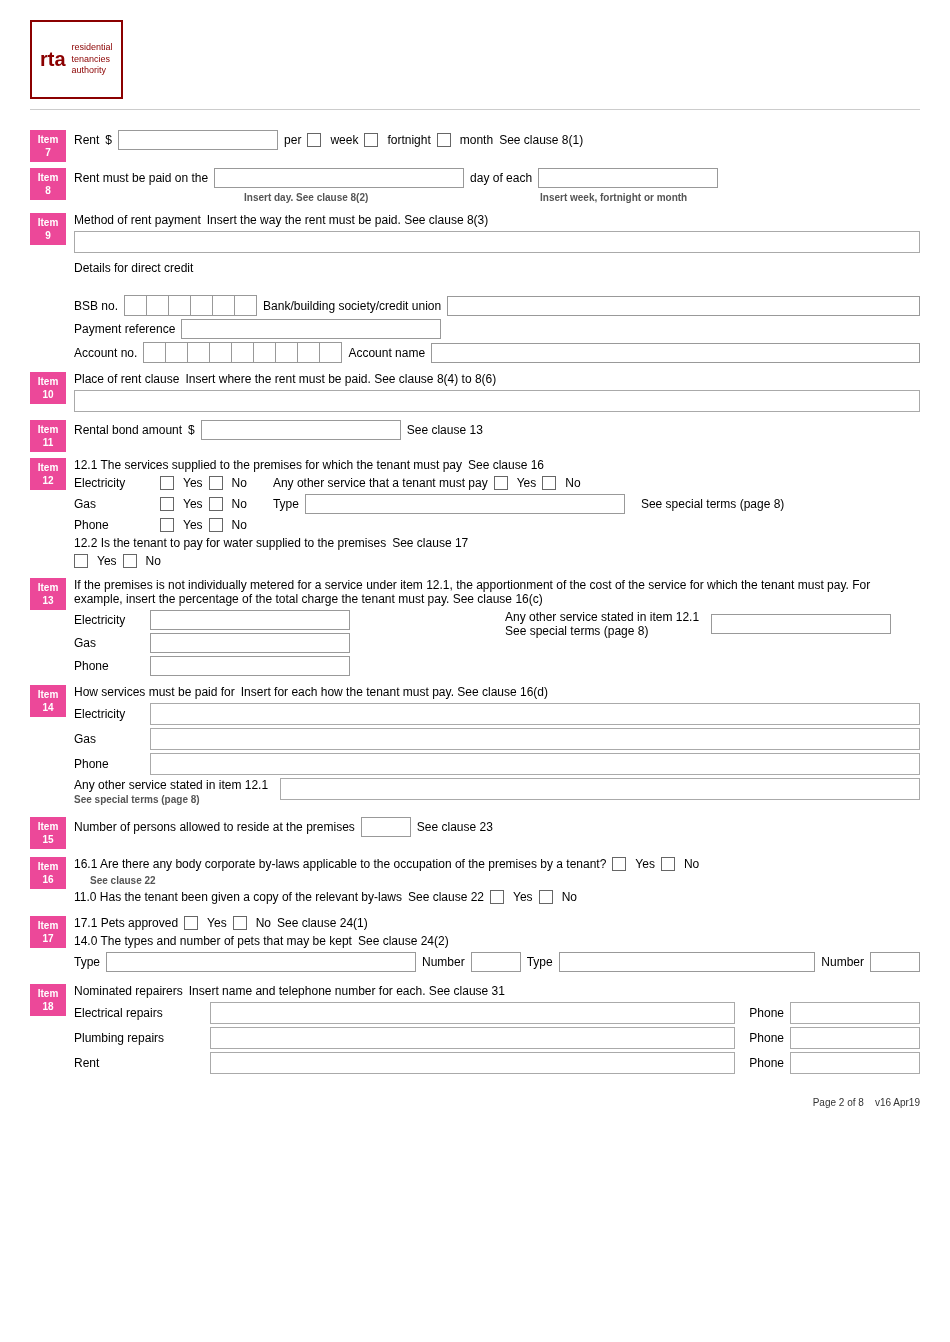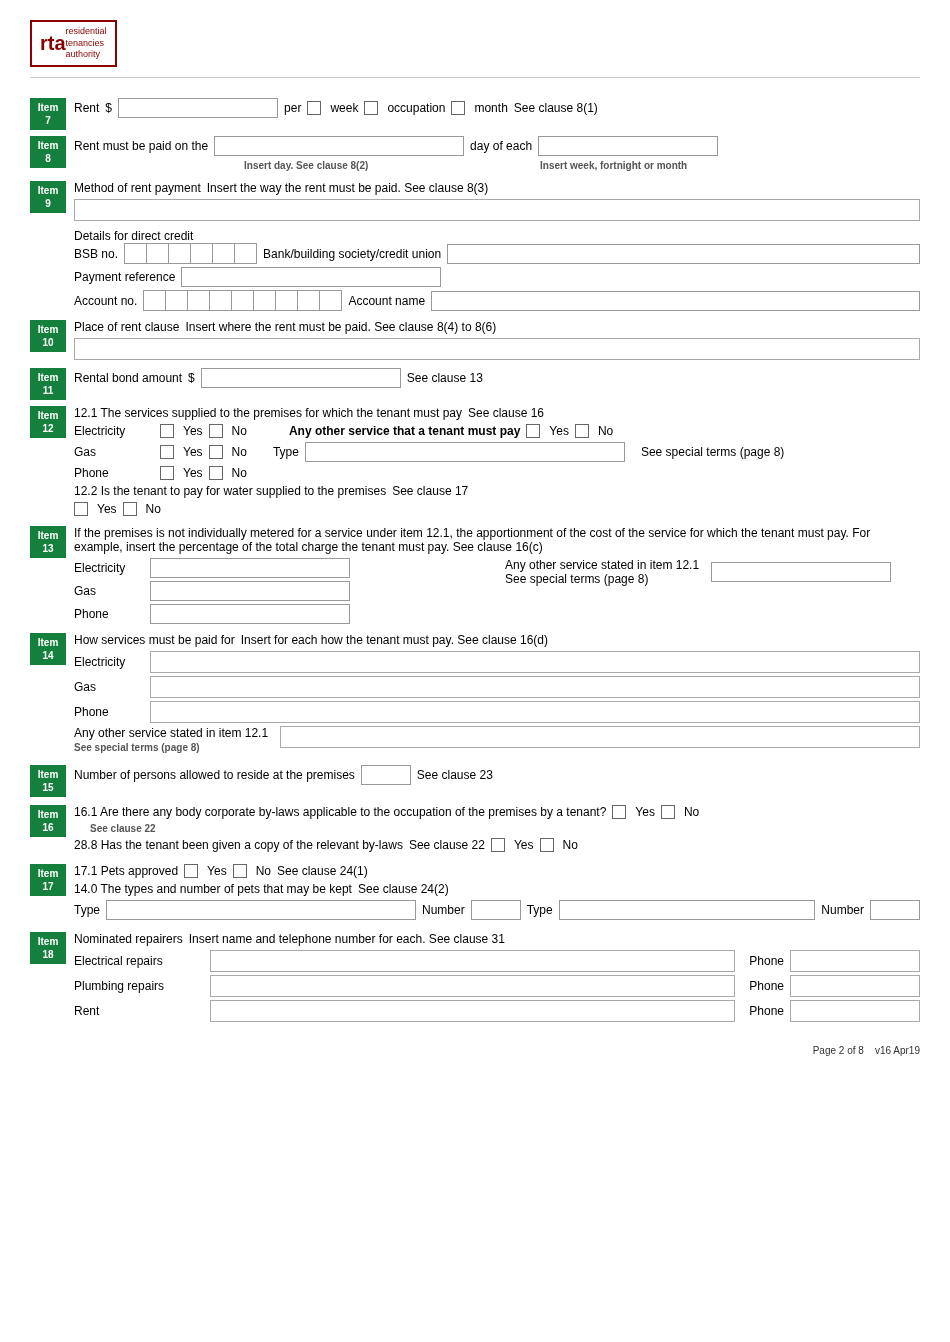--- a/index.html
+++ b/index.html
@@ -23,41 +23,42 @@
       font-size: 18px;
       font-weight: bold;
     }
     .header-title p {
       font-size: 10px;
       font-style: italic;
       color: #333;
     }
     .logo-box {
       border: 2px solid #8B0000;
-      padding: 4px 8px;
+      padding: 20px 8px;
       display: flex;
       align-items: center;
+      gap: 6px;
     }
     .logo-rta {
       font-size: 20px;
       font-weight: bold;
       color: #8B0000;
     }
     .logo-text {
       font-size: 9px;
       color: #8B0000;
       line-height: 1.3;
     }
     .form-section {
       display: flex;
       margin-bottom: 6px;
       align-items: flex-start;
     }
     .item-badge {
-      background: #15803d;
+      background: #ec4899;
       color: #fff;
       font-size: 10px;
       font-weight: bold;
       padding: 3px 5px;
       text-align: center;
       min-width: 36px;
       line-height: 1.3;
       margin-right: 8px;
       flex-shrink: 0;
       align-self: flex-start;
@@ -151,21 +152,21 @@
 7</div>
   <div class="section-content">
     <div class="row">
       <span class="label-bold">Rent</span>
       <span>$</span>
       <span class="inline-input" style="width:160px;"></span>
       <span>per</span>
       <span class="checkbox-box"></span>
       <span>week</span>
       <span class="checkbox-box"></span>
-      <span>occupation</span>
+      <span>fortnight</span>
       <span class="checkbox-box"></span>
       <span>month</span>
       <span class="small-text">See clause 8(1)</span>
     </div>
   </div>
 </div>
 
 <div class="form-section">
   <div class="item-badge" style="white-space:pre-line;">Item
 8</div>
@@ -186,21 +187,21 @@
 <div class="form-section">
   <div class="item-badge" style="white-space:pre-line;">Item
 9</div>
   <div class="section-content">
     <div class="row">
       <span class="label-bold">Method of rent payment</span>
       <span class="small-text">Insert the way the rent must be paid. See clause 8(3)</span>
     </div>
     <div class="wide-row"></div>
     <div style="margin-top:8px;">
-      <div style="margin-bottom:0;">Details for direct credit</div>
+      <div style="margin-bottom:20px;">Details for direct credit</div>
       <div class="bsb-row">
         <span>BSB no.</span>
         <table class="grid-input">
           <tbody>
               <tr>
             <td></td>
             <td></td>
             <td></td>
             <td></td>
             <td></td>
@@ -272,21 +273,21 @@
       <span class="label-bold">12.1  The services supplied to the premises for which the tenant must pay</span>
       <span class="small-text">See clause 16</span>
     </div>
 
     <div class="row">
       <span style="width:80px;">Electricity</span>
       <span class="checkbox-box"></span>
       <span>Yes</span>
       <span class="checkbox-box"></span>
       <span>No</span>
-      <span style="margin-left:36px;font-weight:bold;">Any other service that a tenant must pay</span>
+      <span style="margin-left:20px;">Any other service that a tenant must pay</span>
       <span class="checkbox-box"></span>
       <span>Yes</span>
       <span class="checkbox-box"></span>
       <span>No</span>
     </div>
 
     <div class="row">
       <span style="width:80px;">Gas</span>
       <span class="checkbox-box"></span>
       <span>Yes</span>
@@ -404,21 +405,21 @@
       <span class="label-bold">16.1  Are there any body corporate by-laws applicable to the occupation of the premises by a tenant?</span>
       <span class="checkbox-box"></span>
       <span>Yes</span>
       <span class="checkbox-box"></span>
       <span>No</span>
     </div>
     <div class="row">
       <span class="sub-label" style="margin-left:16px;">See clause 22</span>
     </div>
     <div class="row" style="margin-top:4px;">
-      <span class="label-bold">28.8  Has the tenant been given a copy of the relevant by-laws</span>
+      <span class="label-bold">11.0  Has the tenant been given a copy of the relevant by-laws</span>
       <span class="small-text">See clause 22</span>
       <span class="checkbox-box"></span>
       <span>Yes</span>
       <span class="checkbox-box"></span>
       <span>No</span>
     </div>
   </div>
 </div>
 
 <div class="form-section" style="margin-top:8px;">

